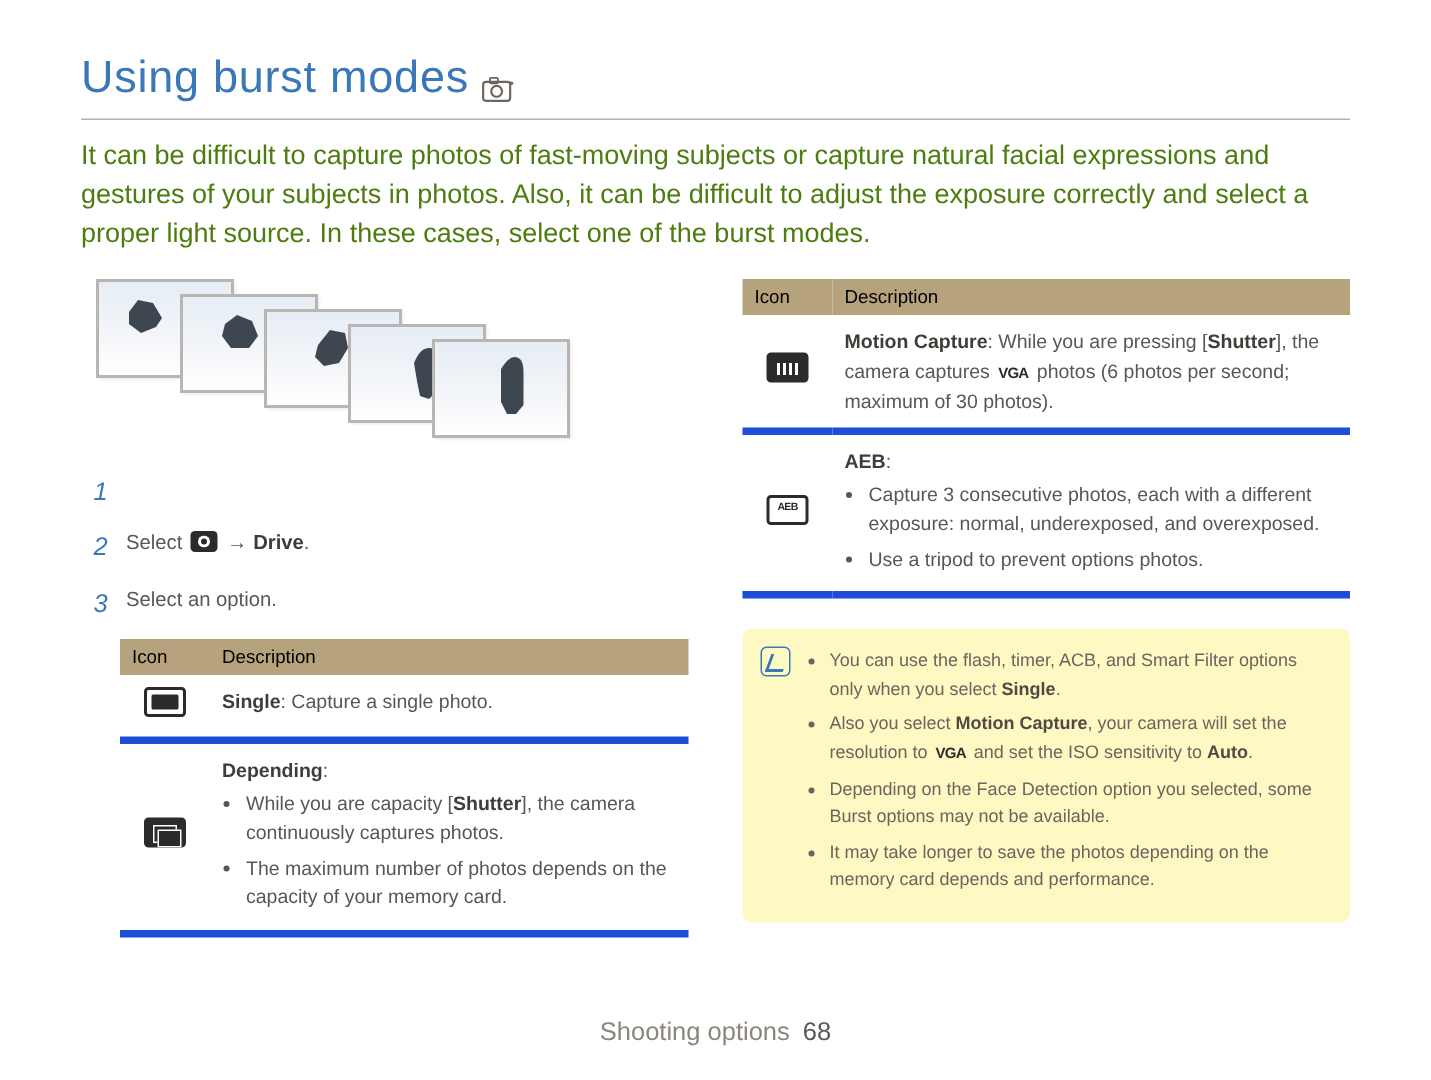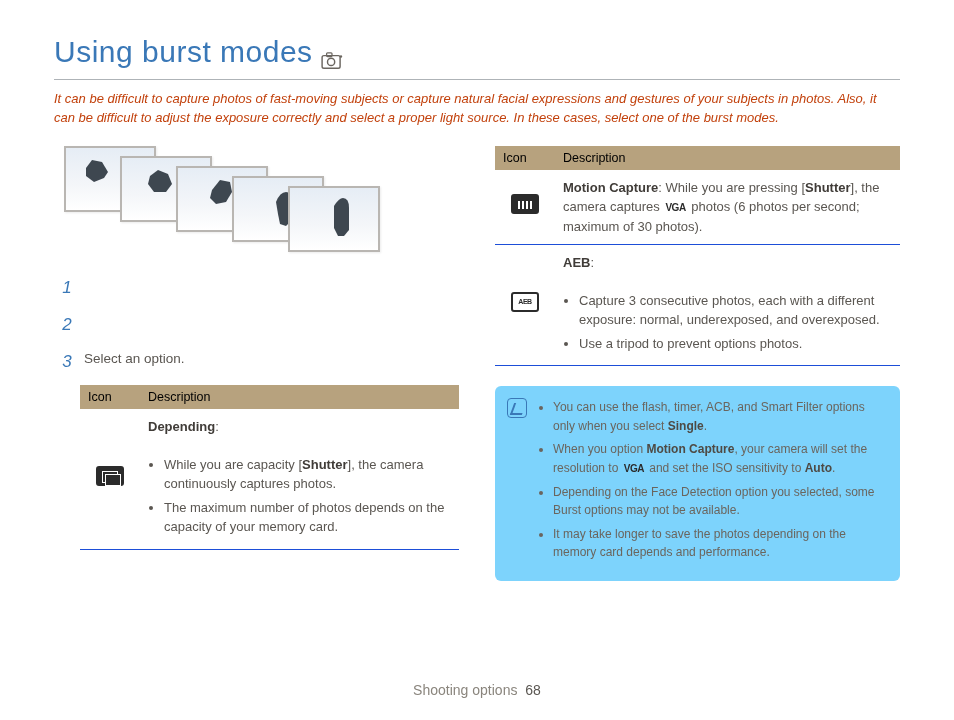--- a/index.html
+++ b/index.html
@@ -26,25 +26,24 @@
   .title-icon {
     width: 22px; height: 18px;
     display: inline-block;
   }
   .rule {
     border: none;
     border-top: 1px solid #aeb3b7;
     margin: 6px 0 10px 0;
   }
   .intro {
-    font-size: 13px;
+    font-size: 18px;
     line-height: 1.45;
-    color: #c2410c;
+    color: #4d7c0f;
     margin-bottom: 14px;
-    font-style: italic;
   }
   .columns {
     display: flex;
     gap: 36px;
     align-items: flex-start;
   }
   .col { flex: 1 1 0; min-width: 0; }
   .burst-figure {
     position: relative;
     width: 350px;
@@ -97,21 +96,21 @@
     color: #000000;
     font-weight: 400;
     text-align: left;
     padding: 5px 8px;
     font-size: 12.5px;
   }
   table.icon-table th:first-child { width: 60px; }
   table.icon-table td {
     padding: 8px 8px;
     vertical-align: top;
-    border-bottom: 1px solid #1d4ed8;
+    border-bottom: 5px solid #1d4ed8;
     color: #5a5651;
     line-height: 1.5;
   }
   table.icon-table td.iconcell {
     text-align: center;
     vertical-align: middle;
     width: 60px;
   }
   .mode-icon {
     display:inline-block; width:28px; height:20px; border:2px solid #2b2b2b;
@@ -134,31 +133,31 @@
     content:""; position:absolute; left:5px; top:5px; width:16px; height:8px;
     background: repeating-linear-gradient(90deg,#fff 0 2px,#2b2b2b 2px 4px);
   }
   .mode-icon.aeb { background:#fff; }
   .mode-icon.aeb::after{
     content:"AEB"; position:absolute; inset:0; font-size:7px; font-weight:bold;
     color:#2b2b2b; display:flex; align-items:center; justify-content:center;
     letter-spacing:-0.5px;
   }
   .desc-title { font-weight: bold; color:#403c38; }
-  ul.sub { list-style: disc; margin: 18px 0 0 16px; }
+  ul.sub { list-style: disc; margin: 2px 0 0 16px; }
   ul.sub li { margin-bottom: 4px; }
   .vga-icon {
     display:inline-block; font-family: Arial; font-size:10px; font-weight:bold;
     letter-spacing:-0.5px; color:#2b2b2b; border:1px solid transparent;
     padding:0 1px; vertical-align: baseline;
   }
   .note-box {
     display: flex;
     gap: 10px;
-    background: #7dd3fc;
+    background: #fef9c3;
     border-radius: 6px;
     padding: 12px 14px 14px 12px;
     margin-top: 20px;
     font-size: 12px;
     line-height: 1.55;
     color: #6a655e;
   }
   .note-icon {
     width: 20px; height: 20px; flex: 0 0 20px;
     border: 1.5px solid #3a78b7; border-radius: 4px;
@@ -170,21 +169,21 @@
     transform: skewX(-20deg);
   }
   .note-box ul { list-style: disc; margin-left: 16px; }
   .note-box li { margin-bottom: 5px; }
   .note-box b { color:#4e4a44; }
   .footer {
     position: absolute;
     bottom: 22px;
     left: 0; right: 0;
     text-align: center;
-    font-size: 14px;
+    font-size: 17px;
     color: #8a857d;
   }
   .footer .pg { color:#5a5651; font-weight:500; margin-left:4px; }
 </style>
 </head>
 <body>
 
 
 
 <h1 class="page-title">
@@ -234,32 +233,39 @@
           </svg>
       </div>
     </div>
 
     <ol class="steps">
       <li>
         <span class="step-num">1</span>
       </li>
       <li>
         <span class="step-num">2</span>
+        <span>
+          <span>Select </span><span class="cam-icon"></span><span class="arrow">→</span><span class="kbd">Drive</span><span>.</span>
+        </span>
       </li>
       <li>
         <span class="step-num">3</span>
         <span>Select an option.</span>
       </li>
     </ol>
 
     <table class="icon-table" style="margin-left:26px; width:calc(100% - 26px);">
       <tbody>
           <tr>
         <th>Icon</th>
         <th>Description</th>
+      </tr>
+      <tr>
+        <td class="iconcell"><span class="mode-icon single"></span></td>
+        <td><span class="desc-title">Single</span><span>: Capture a single photo.</span></td>
       </tr>
       <tr>
         <td class="iconcell"><span class="mode-icon stack"></span></td>
         <td>
           <span class="desc-title">Depending</span>:
           <ul class="sub">
             <li>
               <span>While you are capacity [</span><span class="kbd">Shutter</span><span>], the camera continuously captures photos.</span>
             </li>
             <li>The maximum number of photos depends on the capacity of your memory card.</li>
@@ -296,21 +302,21 @@
     </tbody>
       </table>
 
     <div class="note-box">
       <div class="note-icon"></div>
       <ul>
         <li>
           <span>You can use the flash, timer, ACB, and Smart Filter options only when you select </span><b>Single</b><span>.</span>
         </li>
         <li>
-          <span>When you option </span><b>Motion Capture</b><span>, your camera will set the resolution to </span><span class="vga-icon">VGA</span><span> and set the ISO sensitivity to </span><b>Auto</b><span>.</span>
+          <span>Also you select </span><b>Motion Capture</b><span>, your camera will set the resolution to </span><span class="vga-icon">VGA</span><span> and set the ISO sensitivity to </span><b>Auto</b><span>.</span>
         </li>
         <li>Depending on the Face Detection option you selected, some Burst options may not be available.</li>
         <li>It may take longer to save the photos depending on the memory card depends and performance.</li>
       </ul>
     </div>
   </div>
 
 </div>
 
 <div class="footer">

